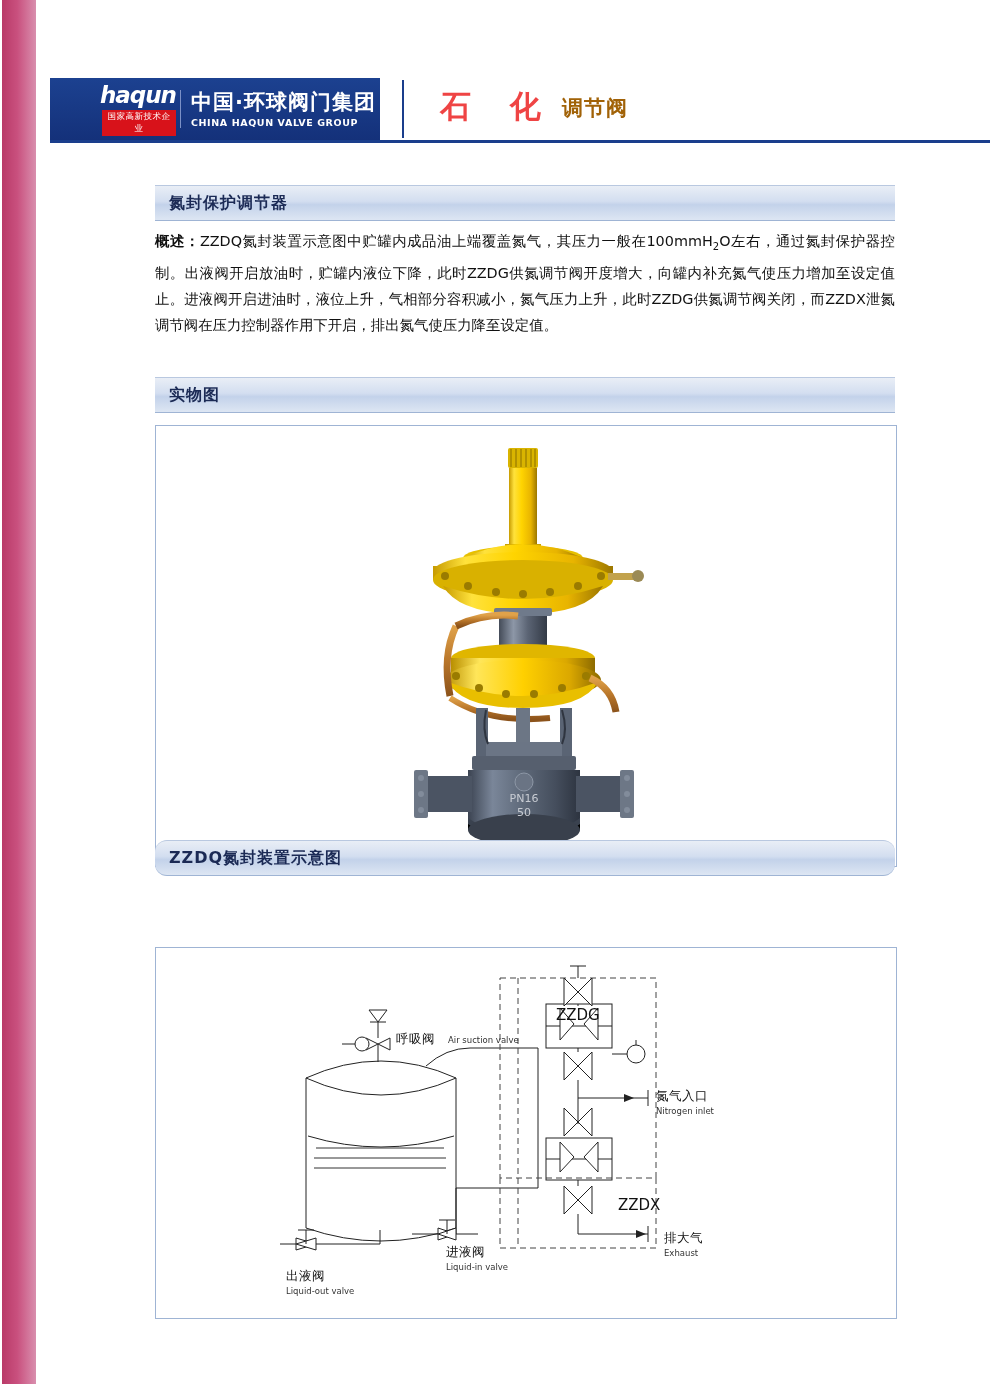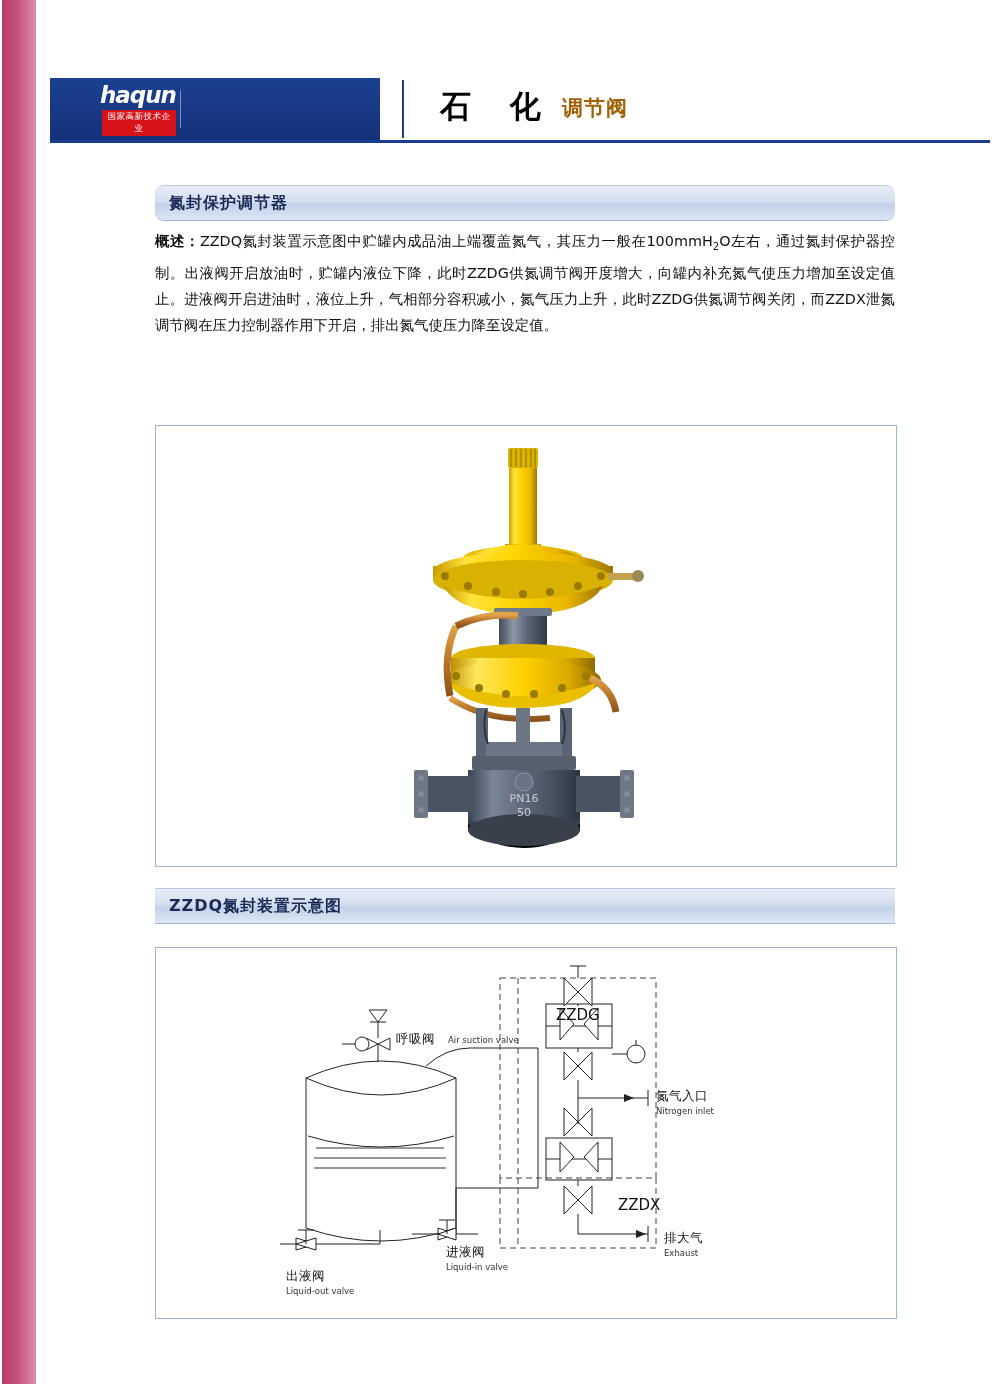--- a/index.html
+++ b/index.html
@@ -63,21 +63,21 @@
     margin-top:3px;font-family:"DejaVu Sans", sans-serif;
   }
   .header-rule{
     position:absolute;left:8px;top:62px;width:940px;height:3px;background:#1a3e8c;
   }
   .header-vrule{
     position:absolute;left:360px;top:2px;width:2px;height:58px;background:#1a3e8c;
   }
   .header-title{
     position:absolute;left:398px;top:8px;
-    font-size:31px;font-weight:bold;color:#000000;letter-spacing:14px;
+    font-size:31px;font-weight:bold;color:#ef4444;letter-spacing:14px;
     font-family:"DejaVu Sans", serif;
   }
   .header-sub{
     position:absolute;left:520px;top:16px;
     font-size:21px;font-weight:bold;color:#a16207;letter-spacing:1px;
     font-family:"DejaVu Sans", sans-serif;
   }
   
   .bar{
     position:absolute;left:155px;width:740px;height:34px;
@@ -125,35 +125,42 @@
   </div>
   <div class="white-gap"></div>
 
   <div class="header">
     <div class="logo-box">
       <div class="logo-haqun">
         <div class="word">haqun</div>
         <div class="logo-tagline">国家高新技术企业</div>
       </div>
       <div class="logo-divider"></div>
+      <div>
+        <div class="logo-cn">中国·环球阀门集团</div>
+        <div class="logo-en">CHINA HAQUN VALVE GROUP</div>
+      </div>
     </div>
     <div class="header-vrule"></div>
     <div class="header-title">石 化</div>
     <div class="header-sub">调节阀</div>
     <div class="header-rule"></div>
   </div>
 
-  <div class="bar" style="top:185px;border-radius:9px;">
+  <div class="bar" style="top:185px;">
     <span class="bar-text">氮封保护调节器</span>
   </div>
 
   <div class="para">
     <b>概述：</b><span>ZZDQ氮封装置示意图中贮罐内成品油上端覆盖氮气，其压力一般在100mmH</span><span class="sub">2</span><span>O左右，通过氮封保护器控制。出液阀开启放油时，贮罐内液位下降，此时ZZDG供氮调节阀开度增大，向罐内补充氮气使压力增加至设定值止。进液阀开启进油时，液位上升，气相部分容积减小，氮气压力上升，此时ZZDG供氮调节阀关闭，而ZZDX泄氮调节阀在压力控制器作用下开启，排出氮气使压力降至设定值。</span>
   </div>
 
+  <div class="bar" style="top:377px;">
+    <span class="bar-text">实物图</span>
+  </div>
 
   <div class="frame" style="top:425px;height:440px;">
     <div class="photo-wrap">
       <svg width="738" height="438" viewBox="0 0 738 438" xmlns="http://www.w3.org/2000/svg">
         <defs>
           <linearGradient id="yellowTop" x1="0" y1="0" x2="1" y2="0">
             <stop offset="0%" stop-color="#c79b00"></stop>
             <stop offset="18%" stop-color="#ffe23c"></stop>
             <stop offset="45%" stop-color="#ffd400"></stop>
             <stop offset="78%" stop-color="#e8b400"></stop>
@@ -269,21 +276,21 @@
         <circle cx="368" cy="356" r="9" fill="#6a7484" stroke="#8d97a6"></circle>
         <text x="368" y="376" font-family="DejaVu Sans, sans-serif" font-size="11" fill="#c8ccd3" text-anchor="middle">PN16</text>
         <text x="368" y="390" font-family="DejaVu Sans, sans-serif" font-size="11" fill="#c8ccd3" text-anchor="middle">50</text>
 
         <path d="M330 284 q-4 20 2 34" stroke="#2f3540" stroke-width="2" fill="none"></path>
         <path d="M406 284 q6 20 0 34" stroke="#2f3540" stroke-width="2" fill="none"></path>
       </svg>
     </div>
   </div>
 
-  <div class="bar" style="top:888px;">
+  <div class="bar" style="top:840px;border-radius:12px;">
     <span class="bar-text">ZZDQ氮封装置示意图</span>
   </div>
 
   <div class="frame" style="top:947px;height:370px;">
     <div class="diagram-wrap">
       <svg width="738" height="368" viewBox="0 0 738 368" xmlns="http://www.w3.org/2000/svg">
         <g stroke="#222" fill="none" stroke-width="1">
 
           <path d="M150 130 q75 -34 150 0 l0 150 q-75 26 -150 0 z"></path>
           <path d="M150 130 q75 34 150 0" stroke-dasharray="0"></path>

